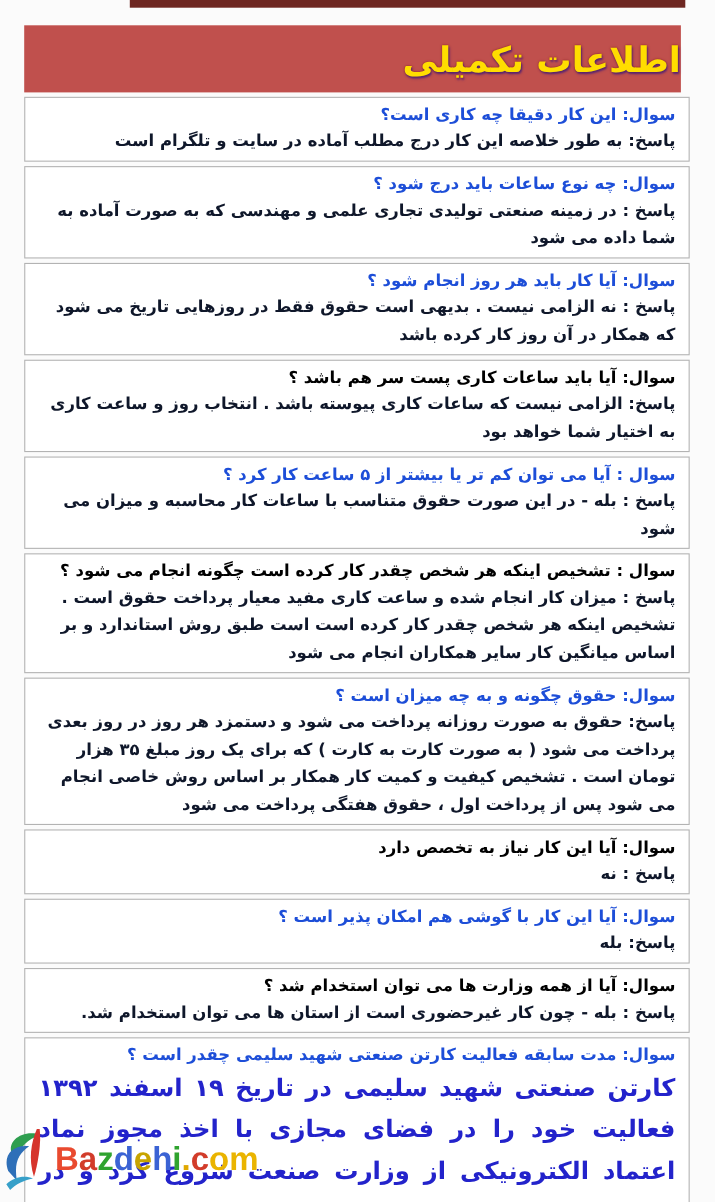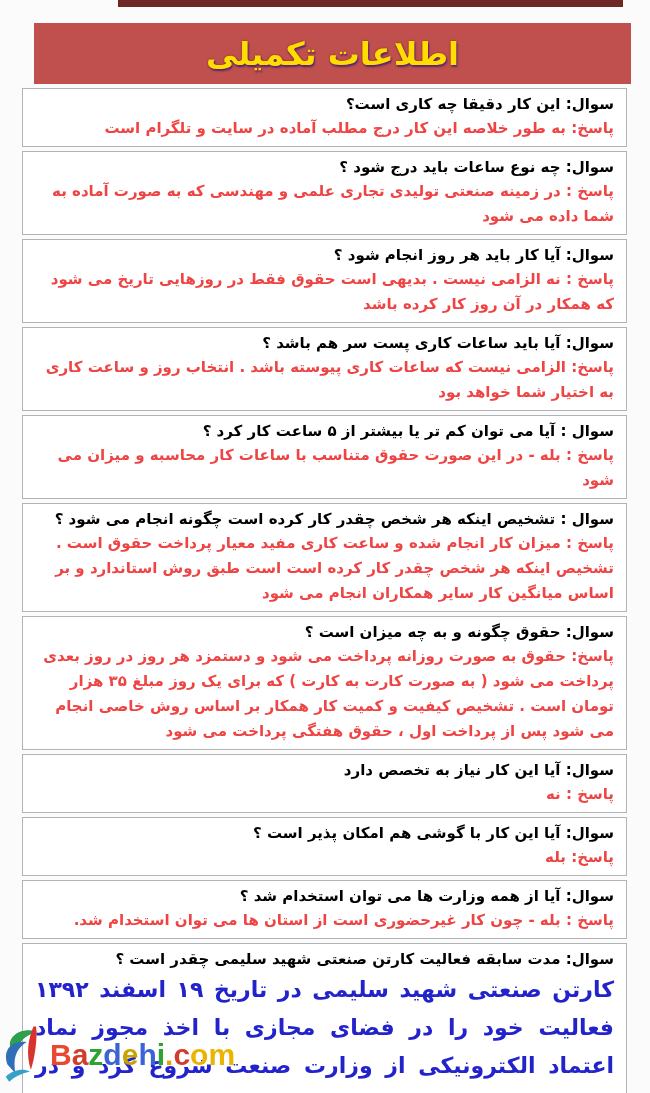--- a/index.html
+++ b/index.html
@@ -10,23 +10,23 @@
     font-family: "DejaVu Sans", sans-serif;
   }
   .page { position: relative; width: 650px; height: 1093px; }
 
   .top-strip {
     position: absolute; top: 0; left: 118px; width: 505px; height: 7px;
     background: #6e2722;
   }
 
   .header-banner {
-    position: absolute; top: 23px; left: 34px; width: 597px; height: 61px;
+    position: absolute; top: 23px; left: 22px; width: 597px; height: 61px;
     background: #c0504d;
-    display: flex; align-items: center; justify-content: center;
+    display: flex; align-items: center; justify-content: flex-end;
   }
   .header-banner .title {
     color: #ffdd00;
     font-size: 32px; font-weight: bold;
     text-shadow: 1px 2px 2px rgba(70, 30, 120, 0.85), 0 0 2px #8b2020;
     letter-spacing: 1px;
   }
 
   .faq-list {
     position: absolute; top: 88px; left: 22px; width: 605px;
@@ -38,25 +38,25 @@
     border: 1px solid #b3b3b3;
     margin-bottom: 4px;
     padding: 3px 12px 5px 12px;
     direction: rtl;
     text-align: right;
   }
   .q {
     font-size: 15px; font-weight: bold; line-height: 24px;
     margin: 0;
   }
-  .q.red  { color: #000000; }
+  .q.red  { color: #1d4ed8; }
   .q.blue { color: #000000; }
   .a {
     font-size: 15px; font-weight: bold; line-height: 25px;
-    color: #ef4444;
+    color: #0f172a;
     margin: 0;
   }
   .a.big-blue {
     color: #2323cb;
     font-size: 22px; font-weight: bold; line-height: 38px;
     text-align: justify;
   }
 
   .logo {
     position: absolute; left: 4px; top: 1024px;

